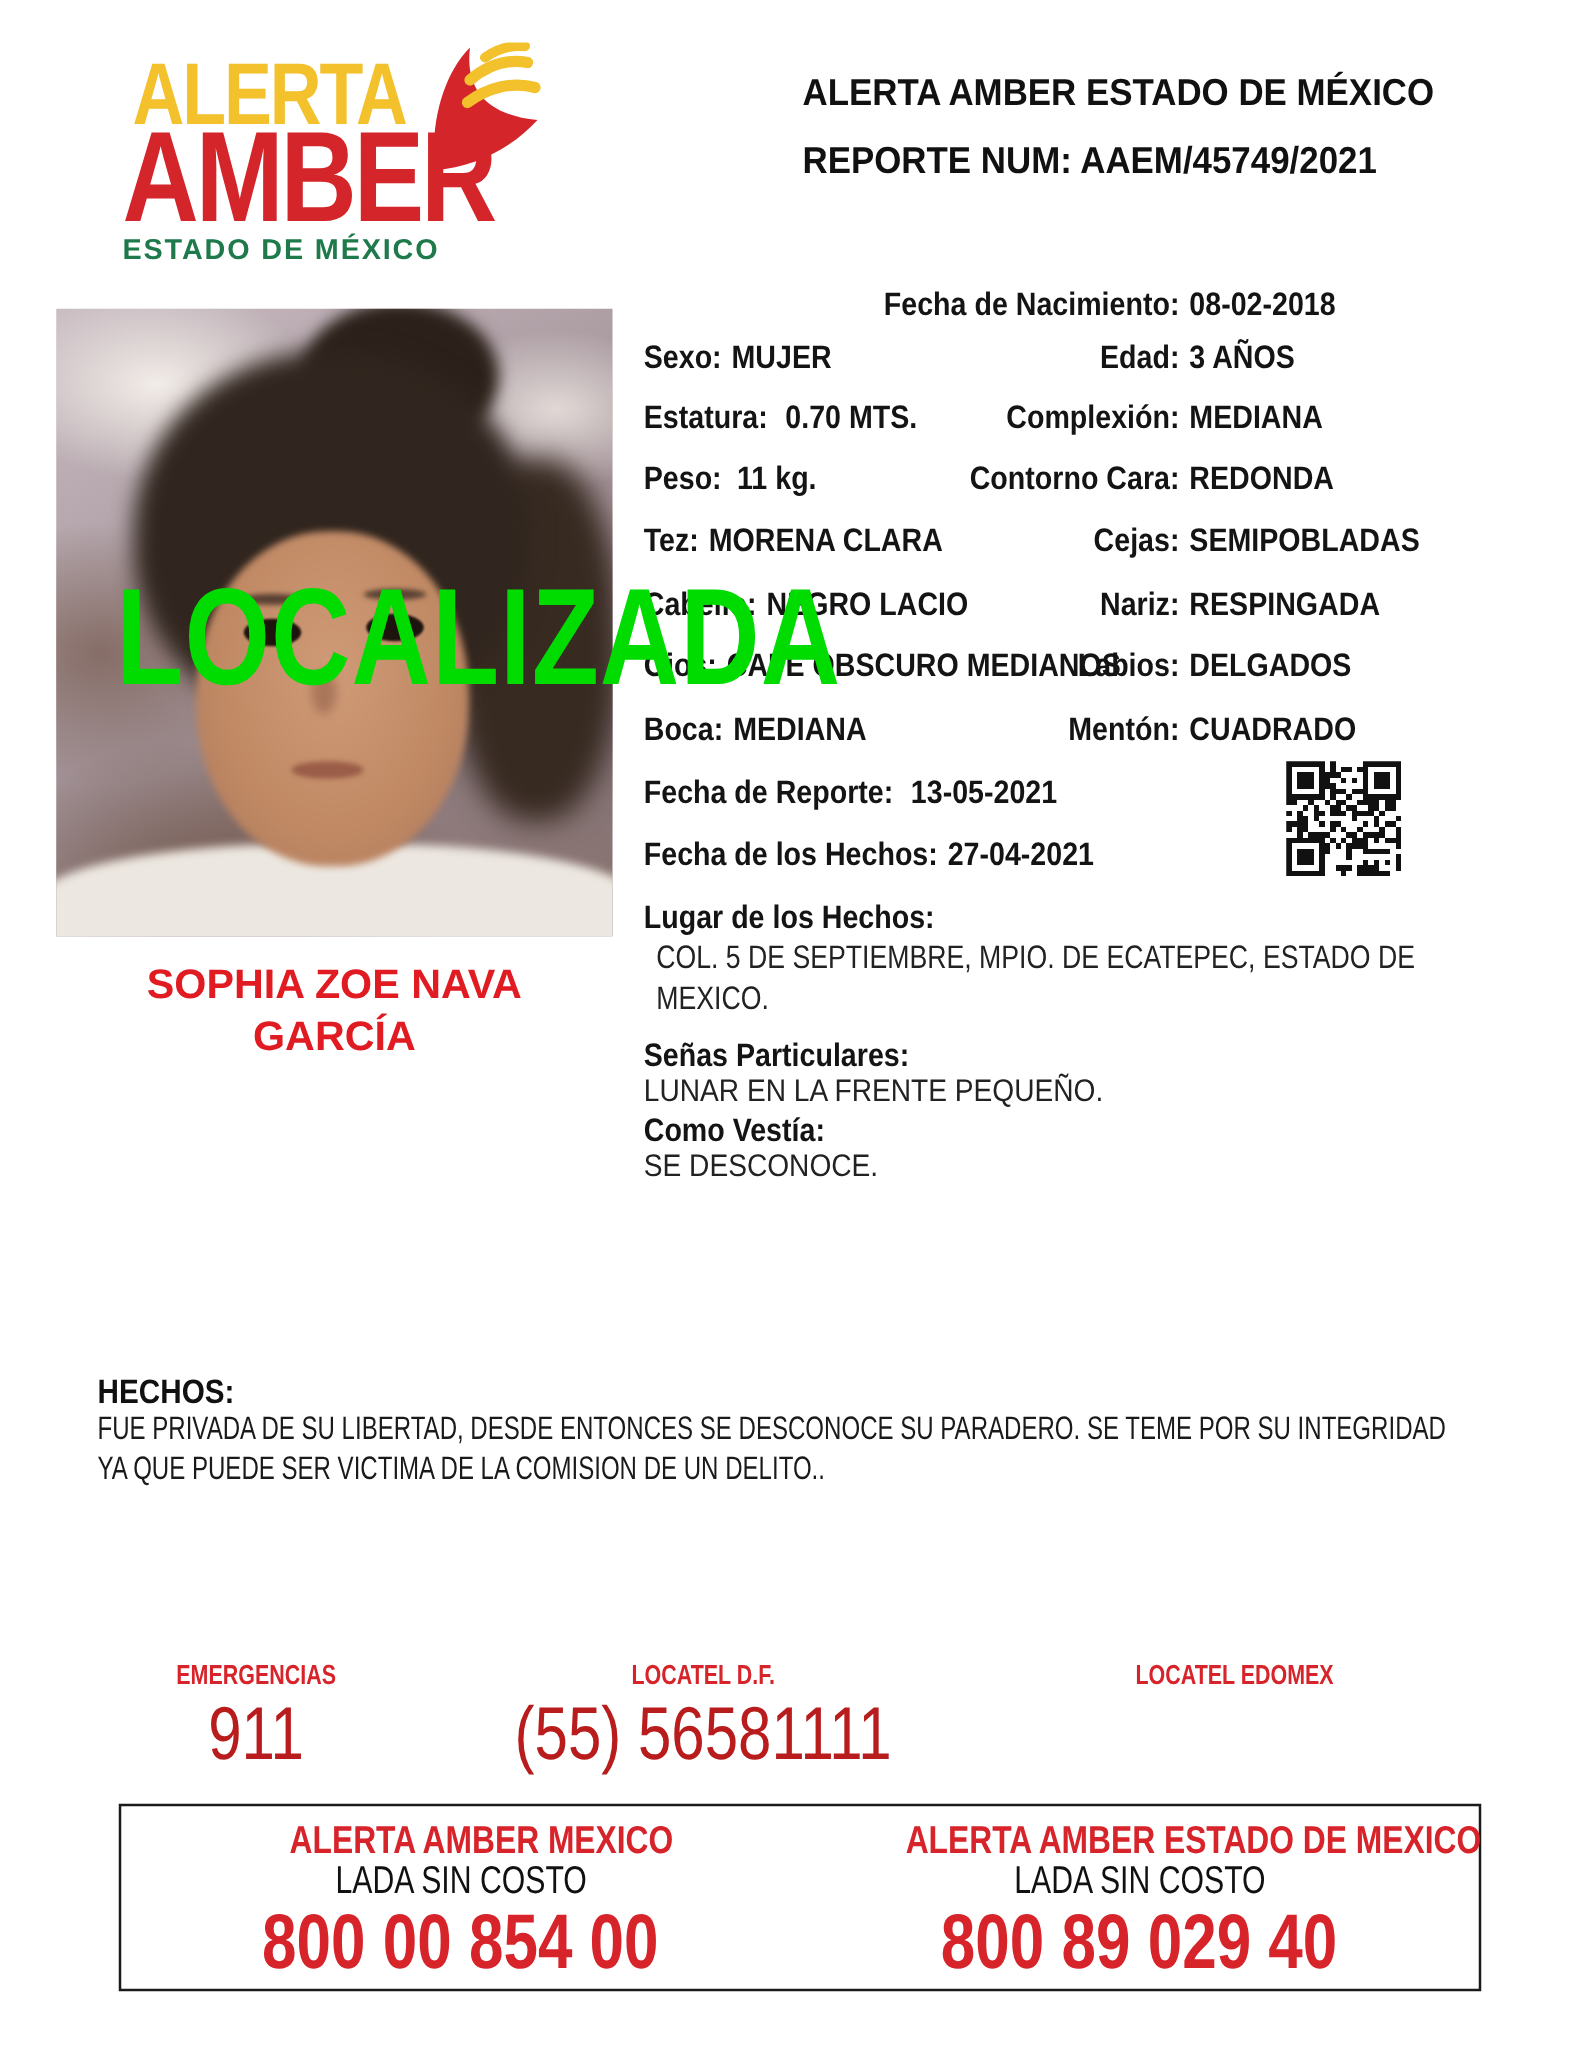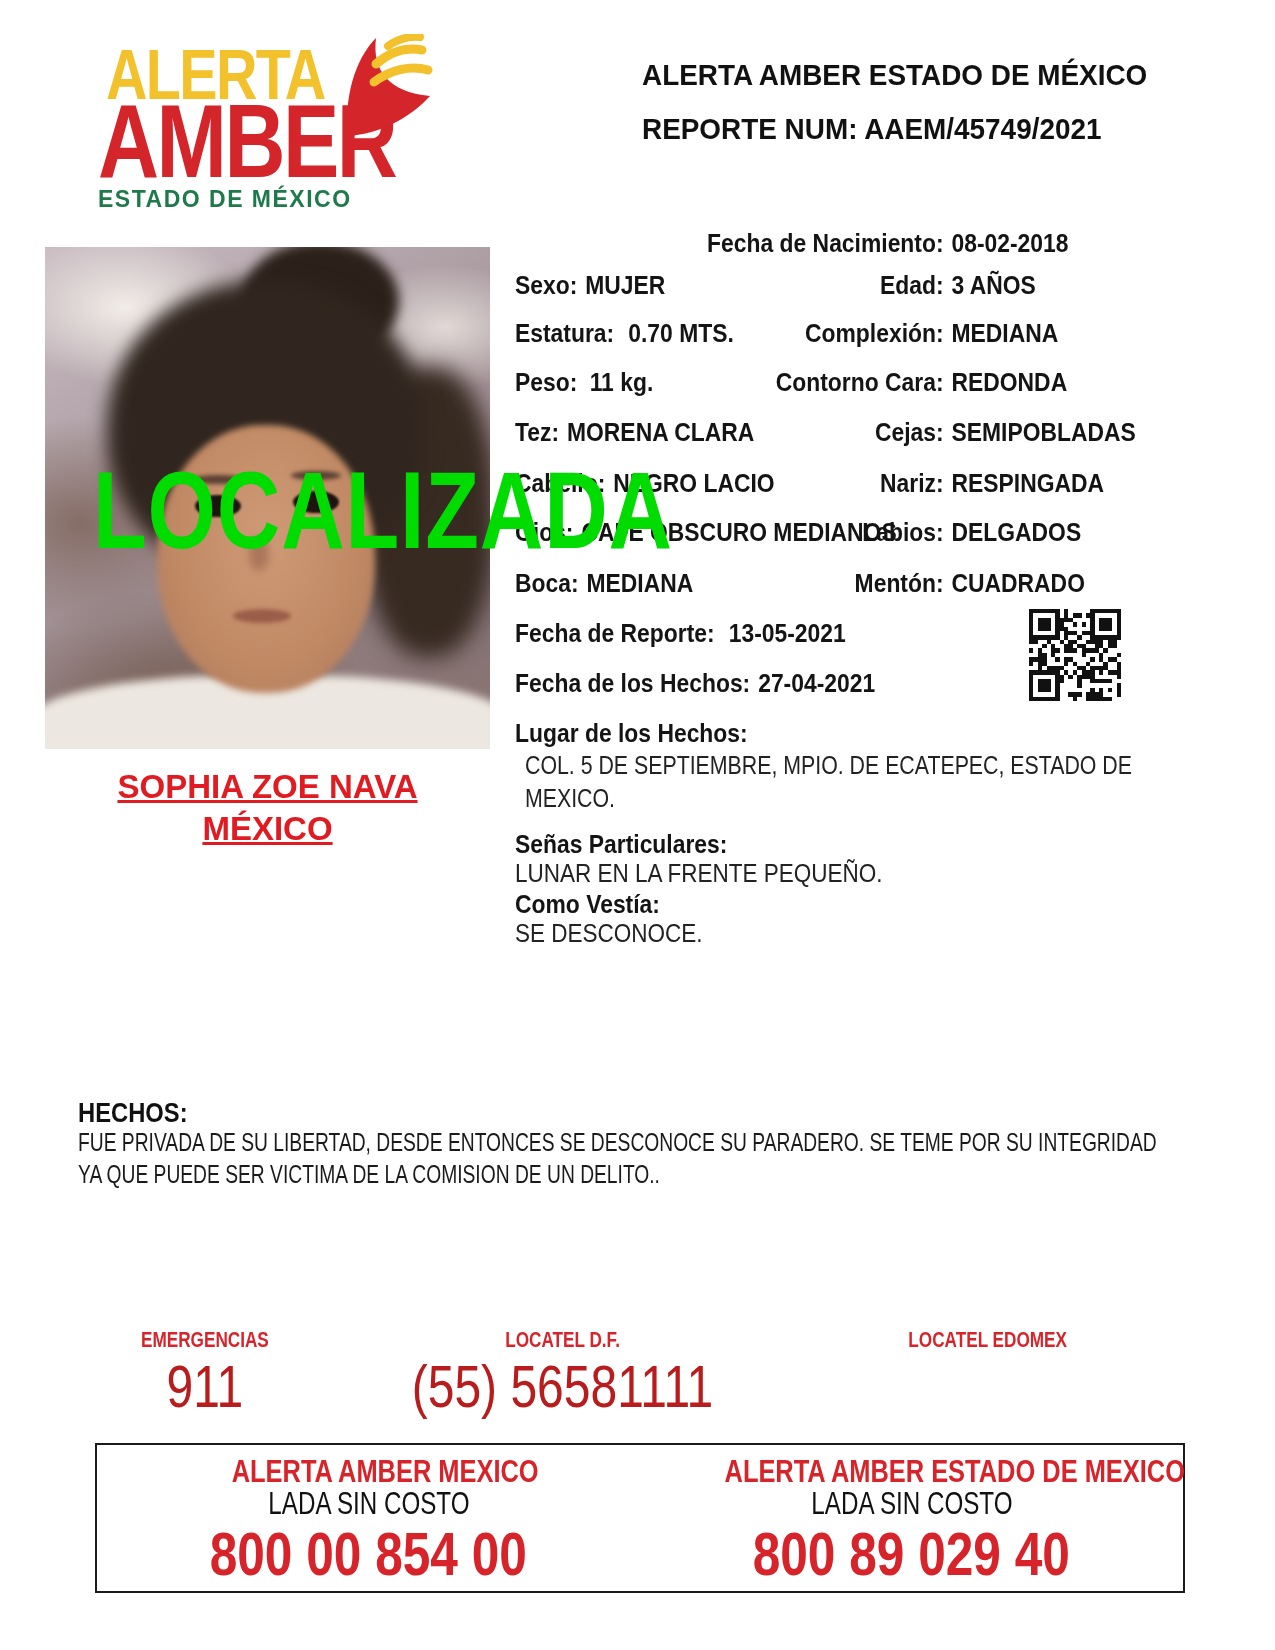--- a/index.html
+++ b/index.html
@@ -39,21 +39,21 @@
   .ph-browR {left:246px;top:224px;width:50px;height:9px;background:#5a4133;border-radius:50%;filter:blur(2px);}
   .ph-eyeL  {left:150px;top:248px;width:46px;height:22px;background:#1e140e;border-radius:50%;filter:blur(1px);}
   .ph-eyeR  {left:248px;top:244px;width:46px;height:22px;background:#1e140e;border-radius:50%;filter:blur(1px);}
   .ph-nose  {left:204px;top:290px;width:20px;height:34px;background:#aa765a;border-radius:50%;filter:blur(4px);}
   .ph-mouth {left:188px;top:362px;width:58px;height:14px;background:#9a5d48;border-radius:50%;filter:blur(2px);}
   .ph-neck  {left:176px;top:420px;width:96px;height:56px;background:#bd8465;filter:blur(4px);}
   .ph-shirt {left:-15px;top:428px;width:480px;height:100px;background:#ece7e0;border-radius:45% 45% 0 0;filter:blur(4px);}
 
   .overlay-status{left:93px;top:455px;font-size:110px;font-weight:bold;line-height:110px;
                   transform:scaleX(0.80);transform-origin:0 0;z-index:6;letter-spacing:1px;}
-  .child-name{left:45px;top:766px;width:445px;text-align:center;font-size:33px;font-weight:bold;line-height:42px;text-decoration:underline;}
+  .child-name{left:45px;top:766px;width:445px;text-align:center;font-size:33px;font-weight:bold;line-height:42px;}
 
   
   .frow{position:absolute;left:515px;width:760px;height:34px;line-height:34px;font-size:26px;
         font-weight:bold;color:#141414;white-space:nowrap;transform:scaleX(0.88);transform-origin:0 0;}
   .lpart{position:absolute;left:0;top:0;}
   .rpart{position:absolute;left:0;top:0;width:760px;}
   .rlabel{display:inline-block;width:487px;text-align:right;}
   .rval,.lval{margin-left:9px;}
   .seclabel{position:absolute;left:515px;font-size:26px;font-weight:bold;color:#141414;white-space:nowrap;
             transform:scaleX(0.88);transform-origin:0 0;line-height:32px;}
@@ -118,21 +118,21 @@
     <div class="ph-eyeL"></div>
     <div class="ph-eyeR"></div>
     <div class="ph-nose"></div>
     <div class="ph-mouth"></div>
   </div>
 
   <div class="abs overlay-status nowrap" style="color:#00DB00;">LOCALIZADA</div>
 
   <div class="abs child-name" style="color:#E11B22;">
     <div>SOPHIA ZOE NAVA</div>
-    <div>MÉXICO</div>
+    <div>GARCÍA</div>
   </div>
 
   <div class="frow" style="top:226px;">
     <span class="rpart"><span class="rlabel">Fecha de Nacimiento:</span><span class="rval">08-02-2018</span></span>
   </div>
 
   <div class="frow" style="top:268px;">
     <span class="lpart"><span>Sexo:</span><span class="lval">MUJER</span></span>
     <span class="rpart"><span class="rlabel">Edad:</span><span class="rval">3 AÑOS</span></span>
   </div>

